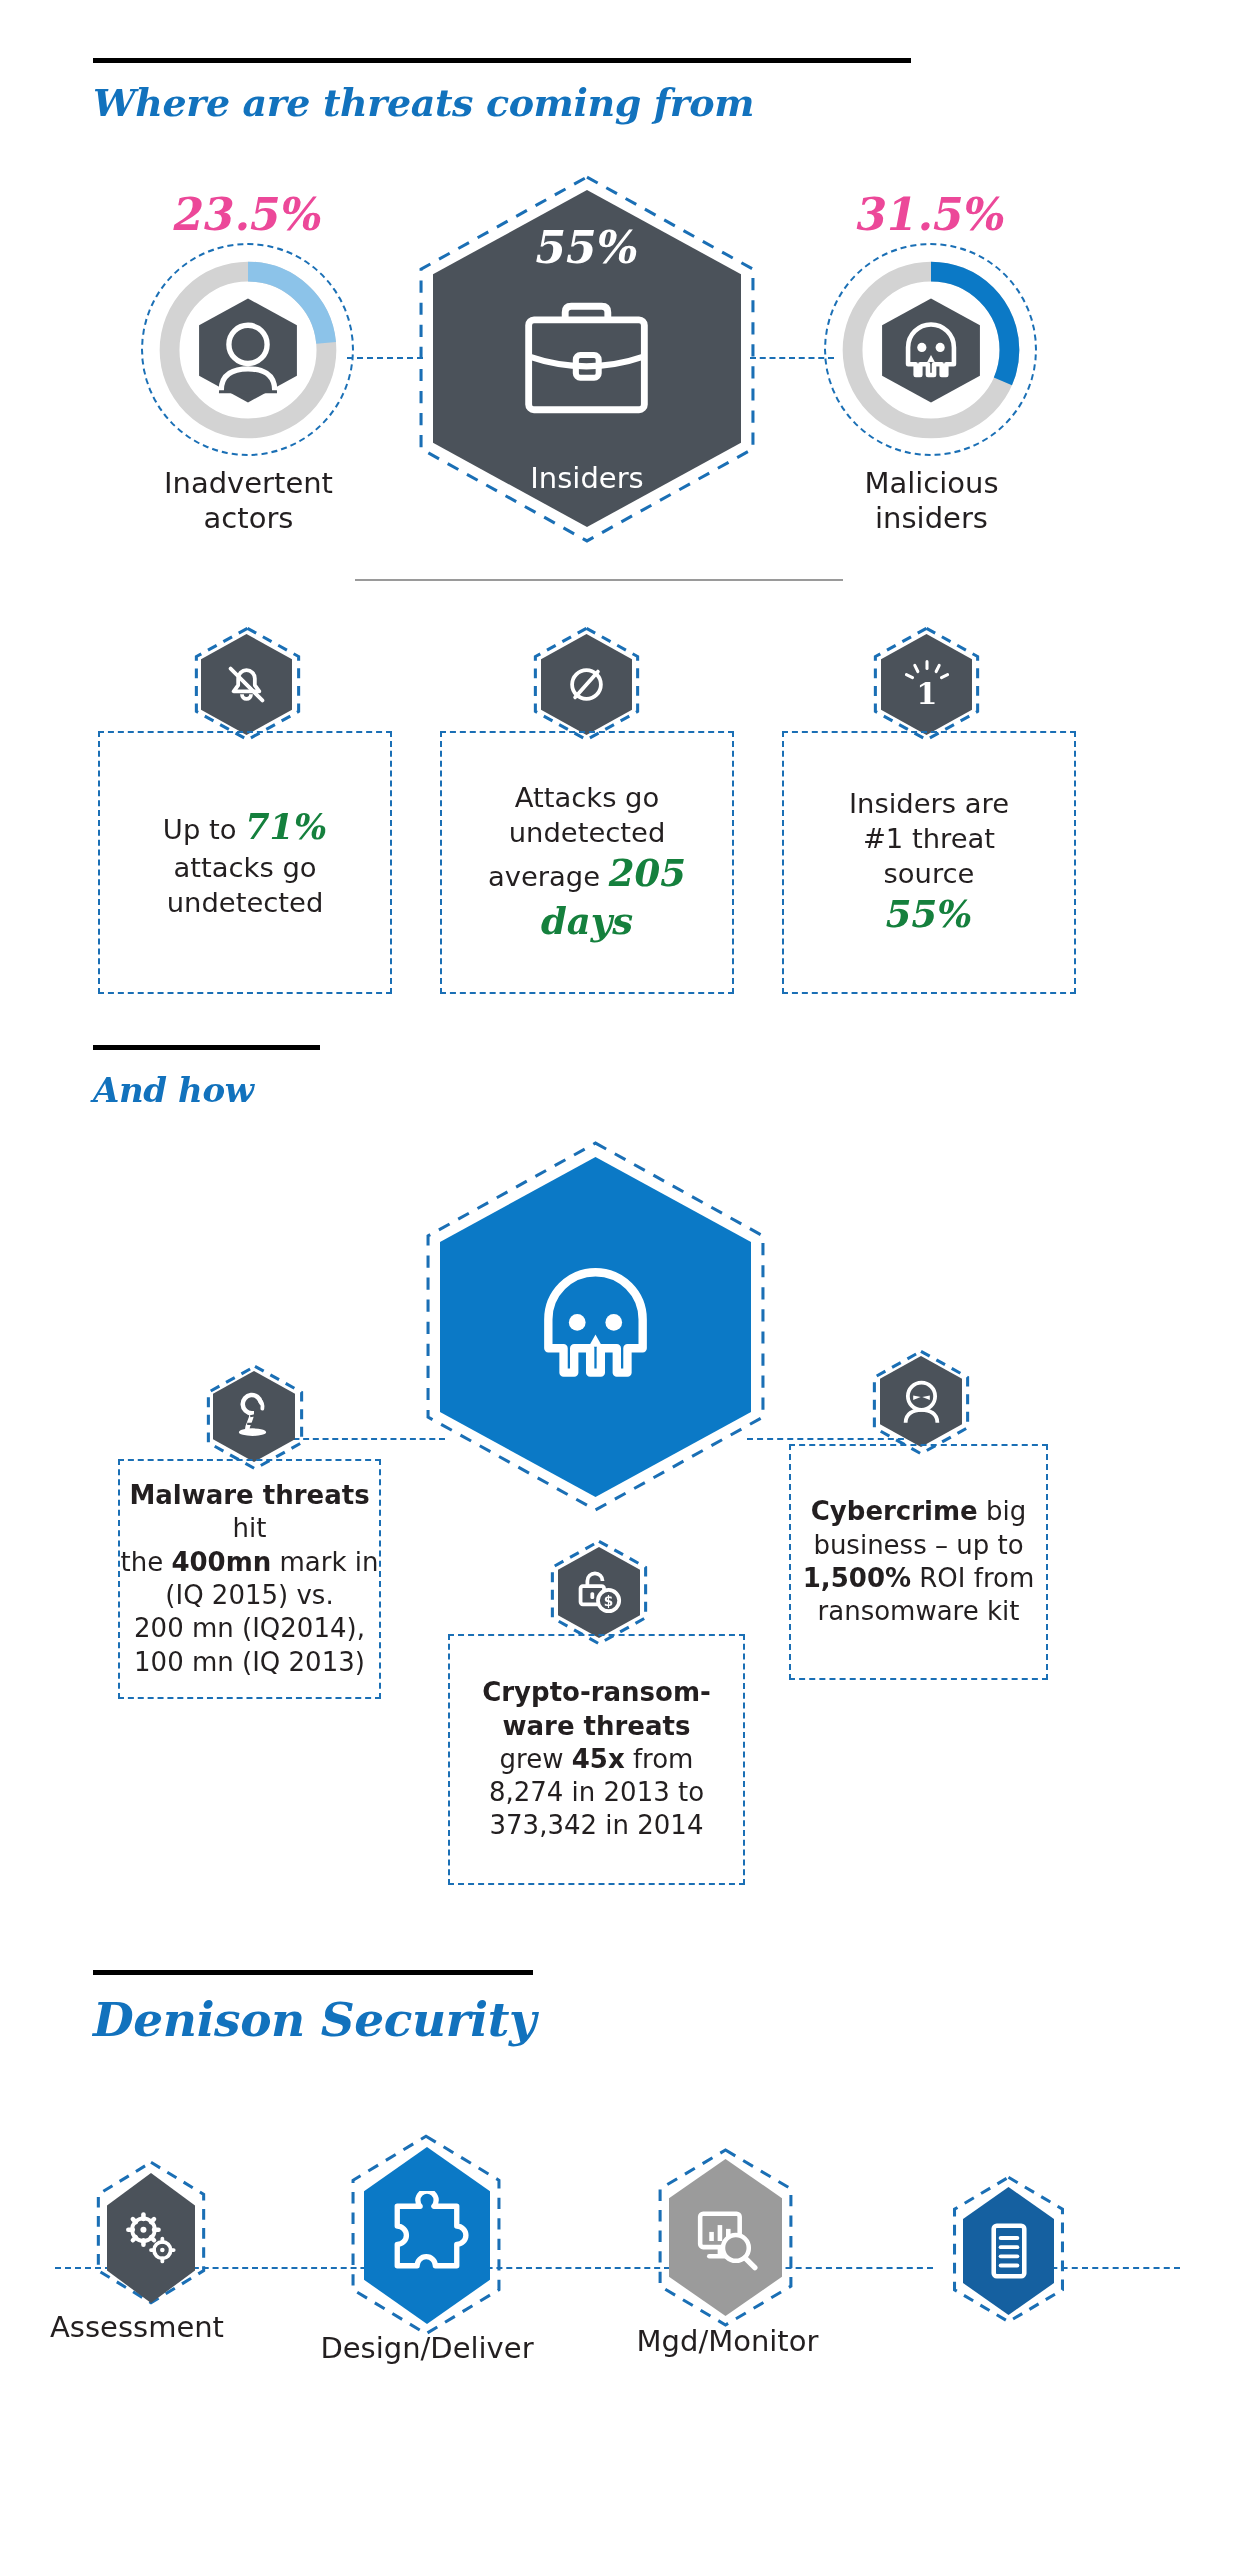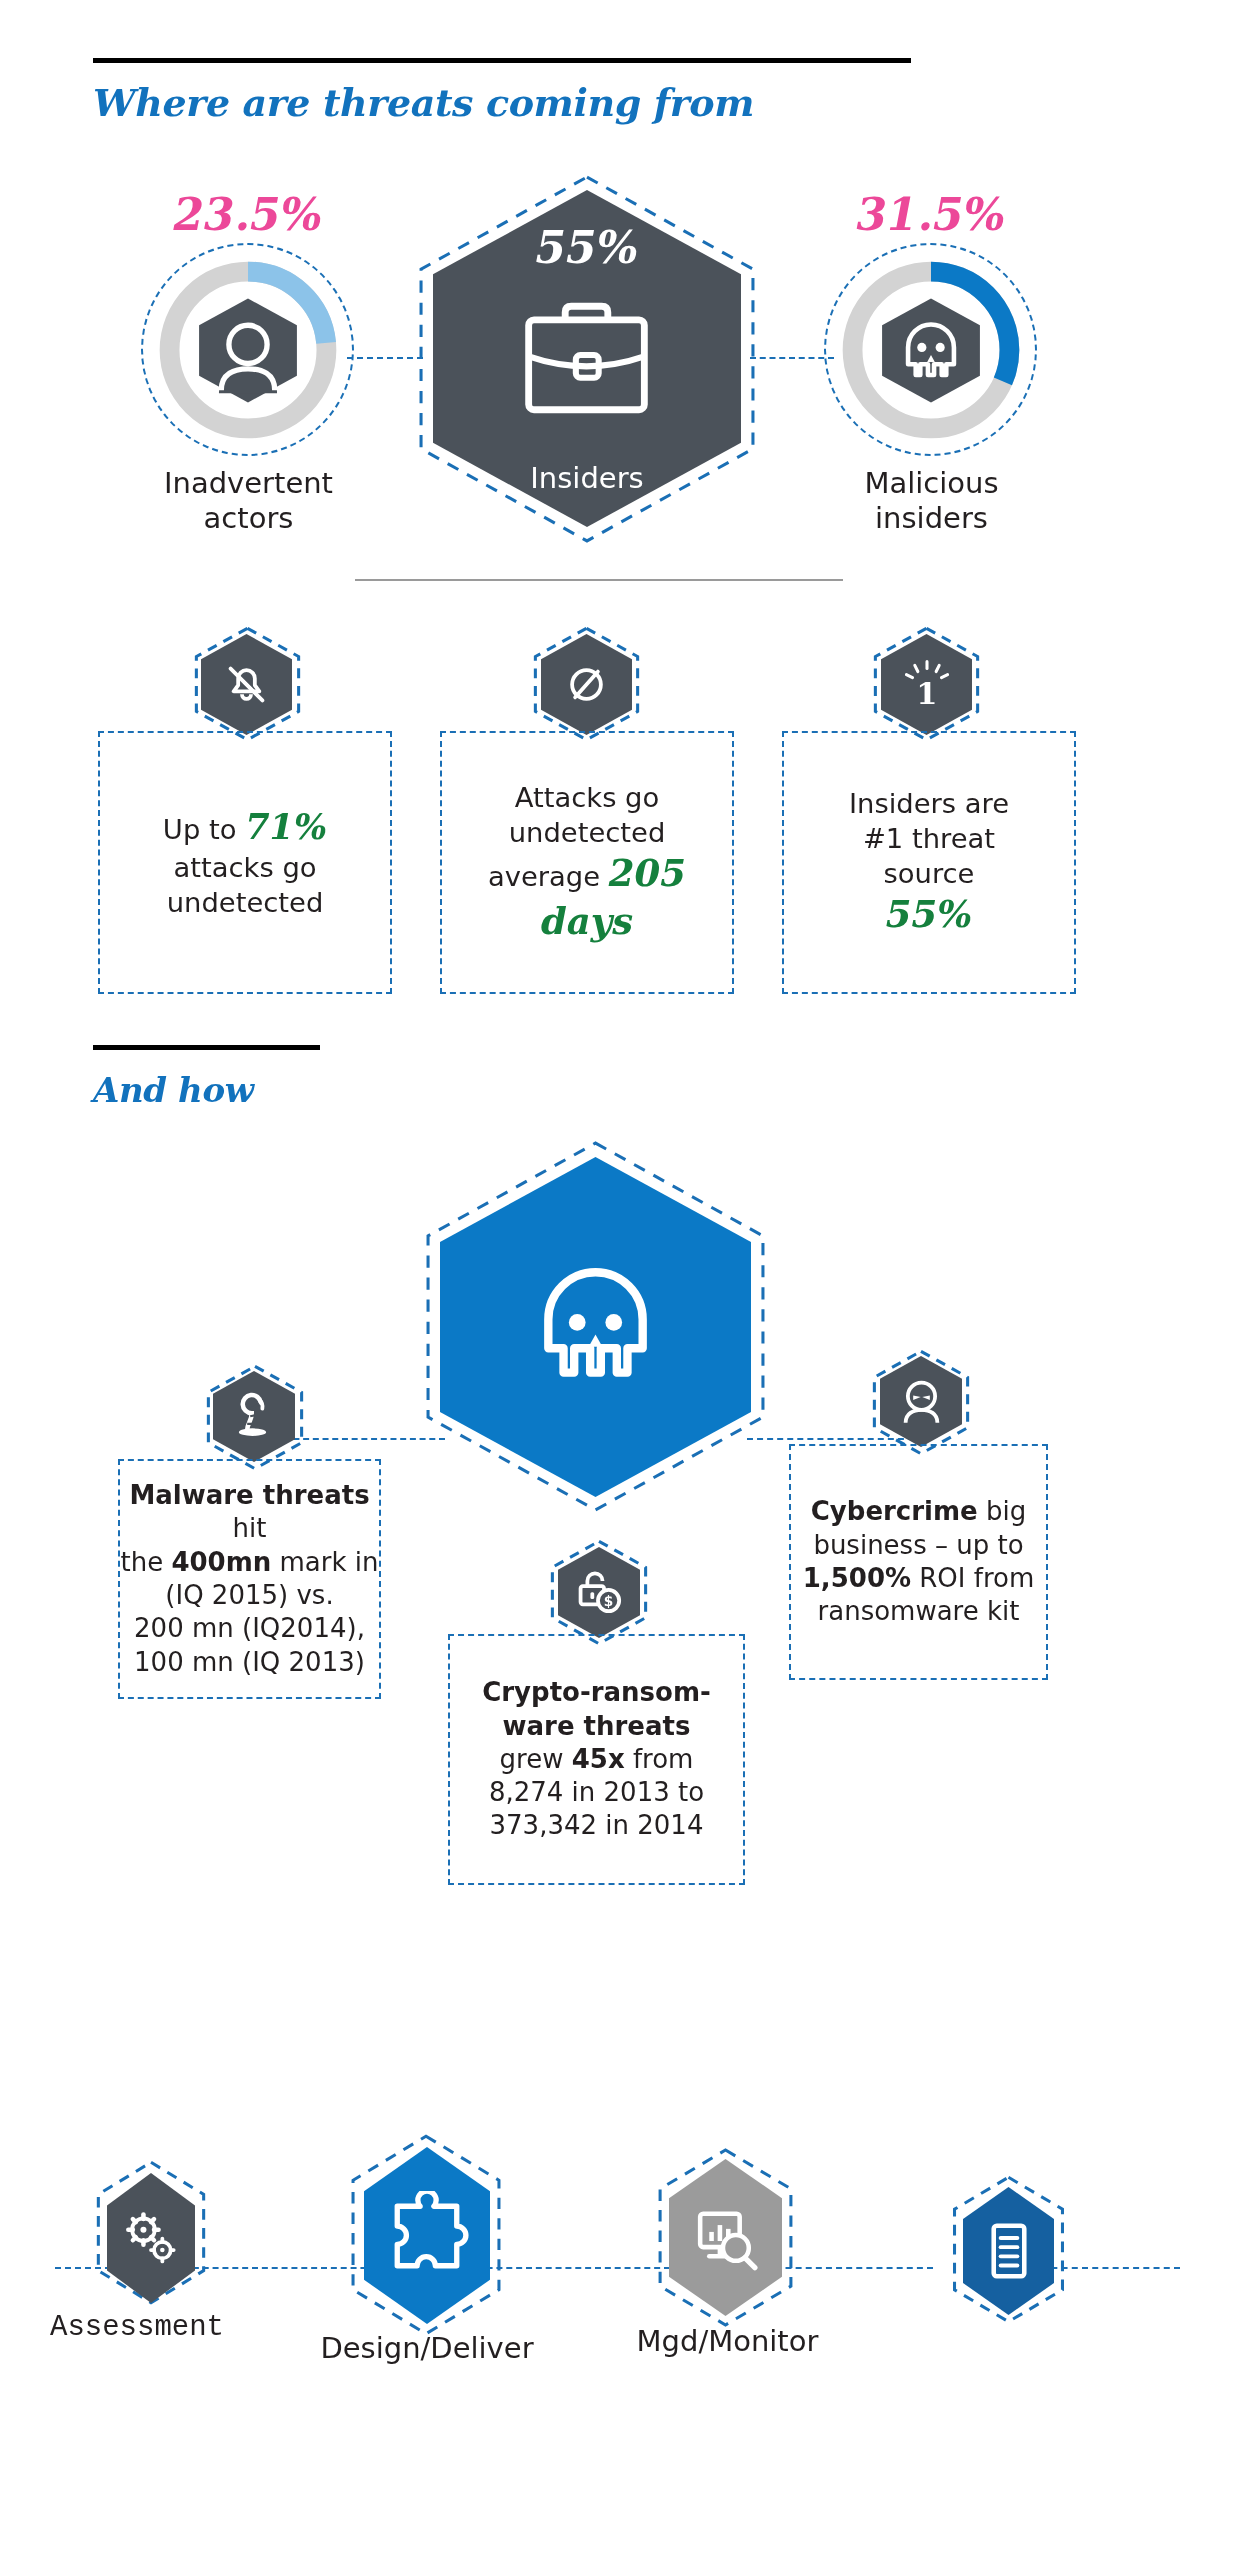--- a/index.html
+++ b/index.html
@@ -329,20 +329,24 @@
   <div class="dashbox" style="left:448px; top:1634px; width:297px; height:251px;">
     <div class="body-txt" style="font-size:26px;">
       <b>Crypto-ransom-</b><br>
       <b>ware threats</b><br>
       grew <b>45x</b> from<br>
       <span>8,274 in 2013 to</span><br>
       <span>373,342 in 2014</span>
     </div>
   </div>
 
+  <div class="sec-head" style="left:93px; top:1970px;">
+    <div class="sec-rule" style="width:440px;"></div>
+    <div class="sec-title" style="font-size:47px; margin-top:17px;">Denison Security</div>
+  </div>
 
   <div class="connector" style="left:55px; top:2267px; width:76px;"></div>
   <div class="connector" style="left:183px; top:2267px; width:213px;"></div>
   <div class="connector" style="left:457px; top:2267px; width:213px;"></div>
   <div class="connector" style="left:735px; top:2267px; width:198px;"></div>
   <div class="connector" style="left:990px; top:2267px; width:190px;"></div>
 
   <svg class="hex-dash" style="left:96px; top:2160px;" width="110" height="145" viewBox="0 0 144 190">
     <polygon points="72,3 141,45 141,145 72,187 3,145 3,45" fill="none" stroke="#1a6fb5" stroke-width="4" stroke-dasharray="14 11"></polygon>
   </svg>
@@ -365,21 +369,21 @@
         <circle cx="56" cy="57" r="3" fill="#ffffff" stroke="none"></circle>
         <g stroke-width="5" stroke-linecap="round">
           <line x1="56" y1="42" x2="56" y2="46"></line>
             <line x1="56" y1="68" x2="56" y2="72"></line>
           <line x1="41" y1="57" x2="45" y2="57"></line>
             <line x1="67" y1="57" x2="71" y2="57"></line>
         </g>
       </g>
     </svg>
   </div>
-  <div class="svc-label" style="left:30.5px; top:2310px; width:213px; font-size:29px;font-family:Liberation Mono, monospace;">Assessment</div>
+  <div class="svc-label" style="left:30.5px; top:2310px; width:213px; font-size:29px;">Assessment</div>
 
   <svg class="hex-dash" style="left:350px; top:2133px;" width="152" height="204" viewBox="0 0 200 268">
     <polygon points="100,4 196,62 196,206 100,264 4,206 4,62" fill="none" stroke="#1a6fb5" stroke-width="4" stroke-dasharray="15 12"></polygon>
   </svg>
   <div class="hex" style="left:364px; top:2147px; width:126px; height:177px; background:#0b79c6;">
     <svg width="90" height="90" viewBox="0 0 118 118">
       <path d="M20 20 L50 20 A12 12 0 1 1 68 20 L98 20 L98 46 A12 12 0 1 1 98 70 L98 98 L70 98 A12 12 0 1 0 46 98 L20 98 L20 70 A12 12 0 1 0 20 46 Z" fill="none" stroke="#ffffff" stroke-width="7" stroke-linejoin="round"></path>
     </svg>
   </div>
   <div class="svc-label" style="left:305px; top:2331px; width:244px; font-size:29px;">Design/Deliver</div>

